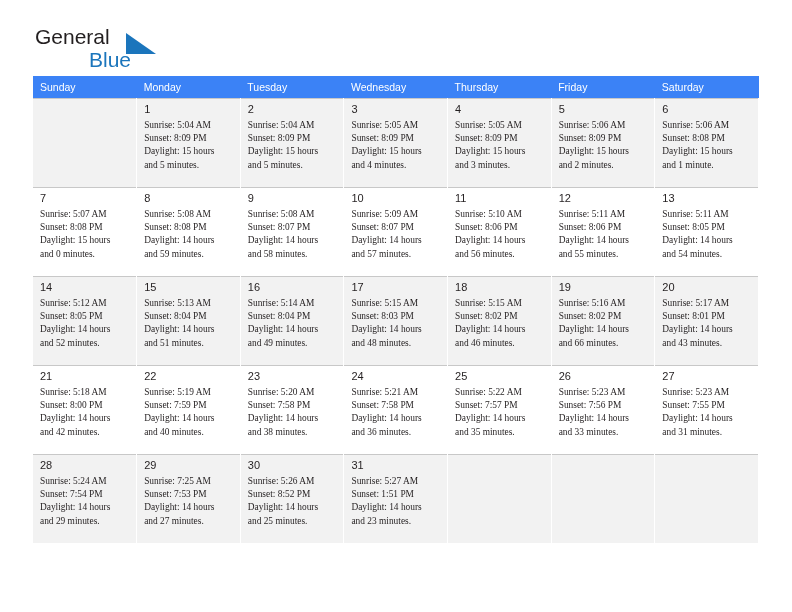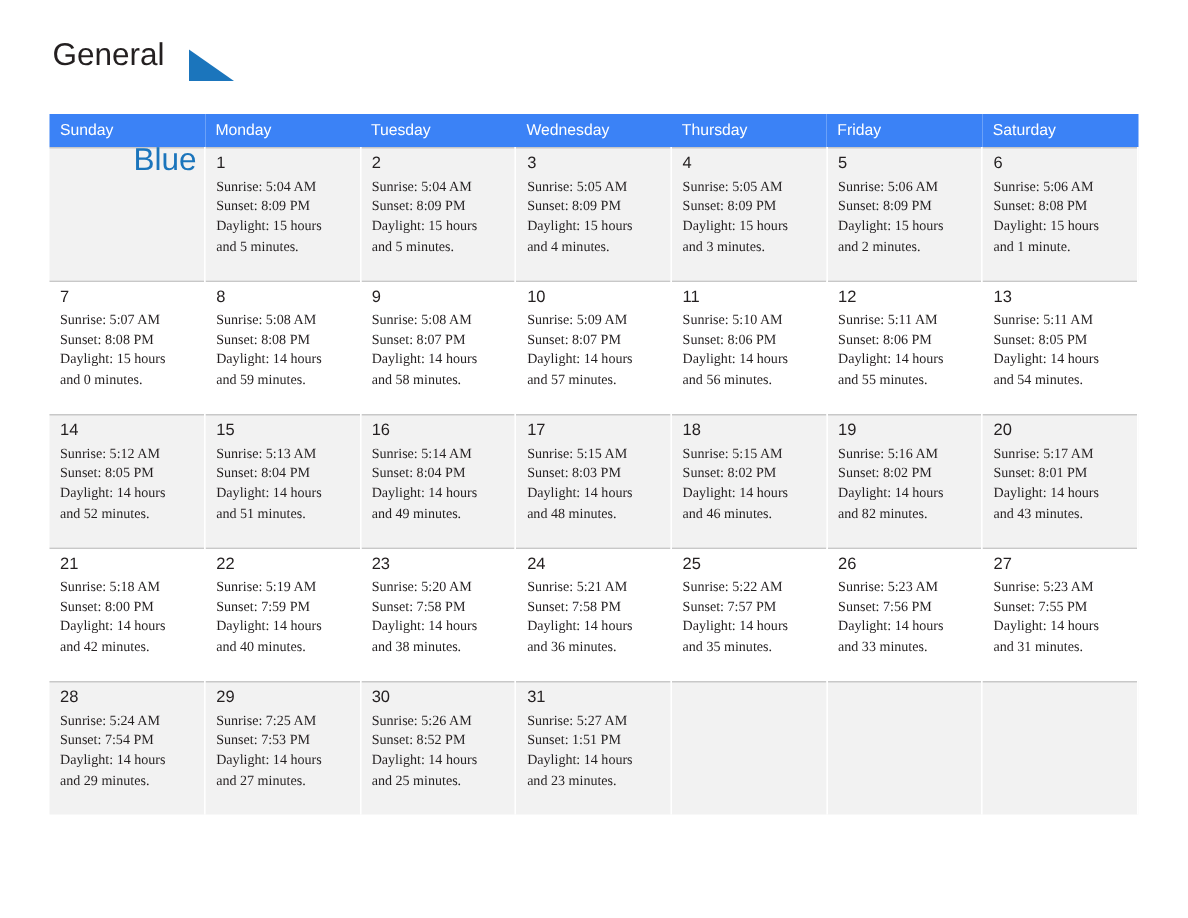--- a/index.html
+++ b/index.html
@@ -43,21 +43,20 @@
     position: absolute;
     left: 2px;
     top: 2px;
   }
   .logo-blue {
     font-size: 21px;
     color: #1b75bc;
     position: absolute;
     left: 56px;
     top: 25px;
-    margin-top: 47px;
   }
   .logo-triangle {
     position: absolute;
     left: 93px;
     top: 9px;
     width: 0;
     height: 0;
     border-left: 30px solid #1b75bc;
     border-top: 21px solid transparent;
   }
@@ -366,21 +365,21 @@
               </div>
             </div>
           </td>
           <td>
             <div class="cell">
               <div class="daynum">19</div>
               <div class="info">
                 <div>Sunrise: 5:16 AM</div>
                 <div>Sunset: 8:02 PM</div>
                 <div>Daylight: 14 hours</div>
-                <div>and 82 minutes.</div>
+                <div>and 66 minutes.</div>
               </div>
             </div>
           </td>
           <td>
             <div class="cell">
               <div class="daynum">20</div>
               <div class="info">
                 <div>Sunrise: 5:17 AM</div>
                 <div>Sunset: 8:01 PM</div>
                 <div>Daylight: 14 hours</div>

